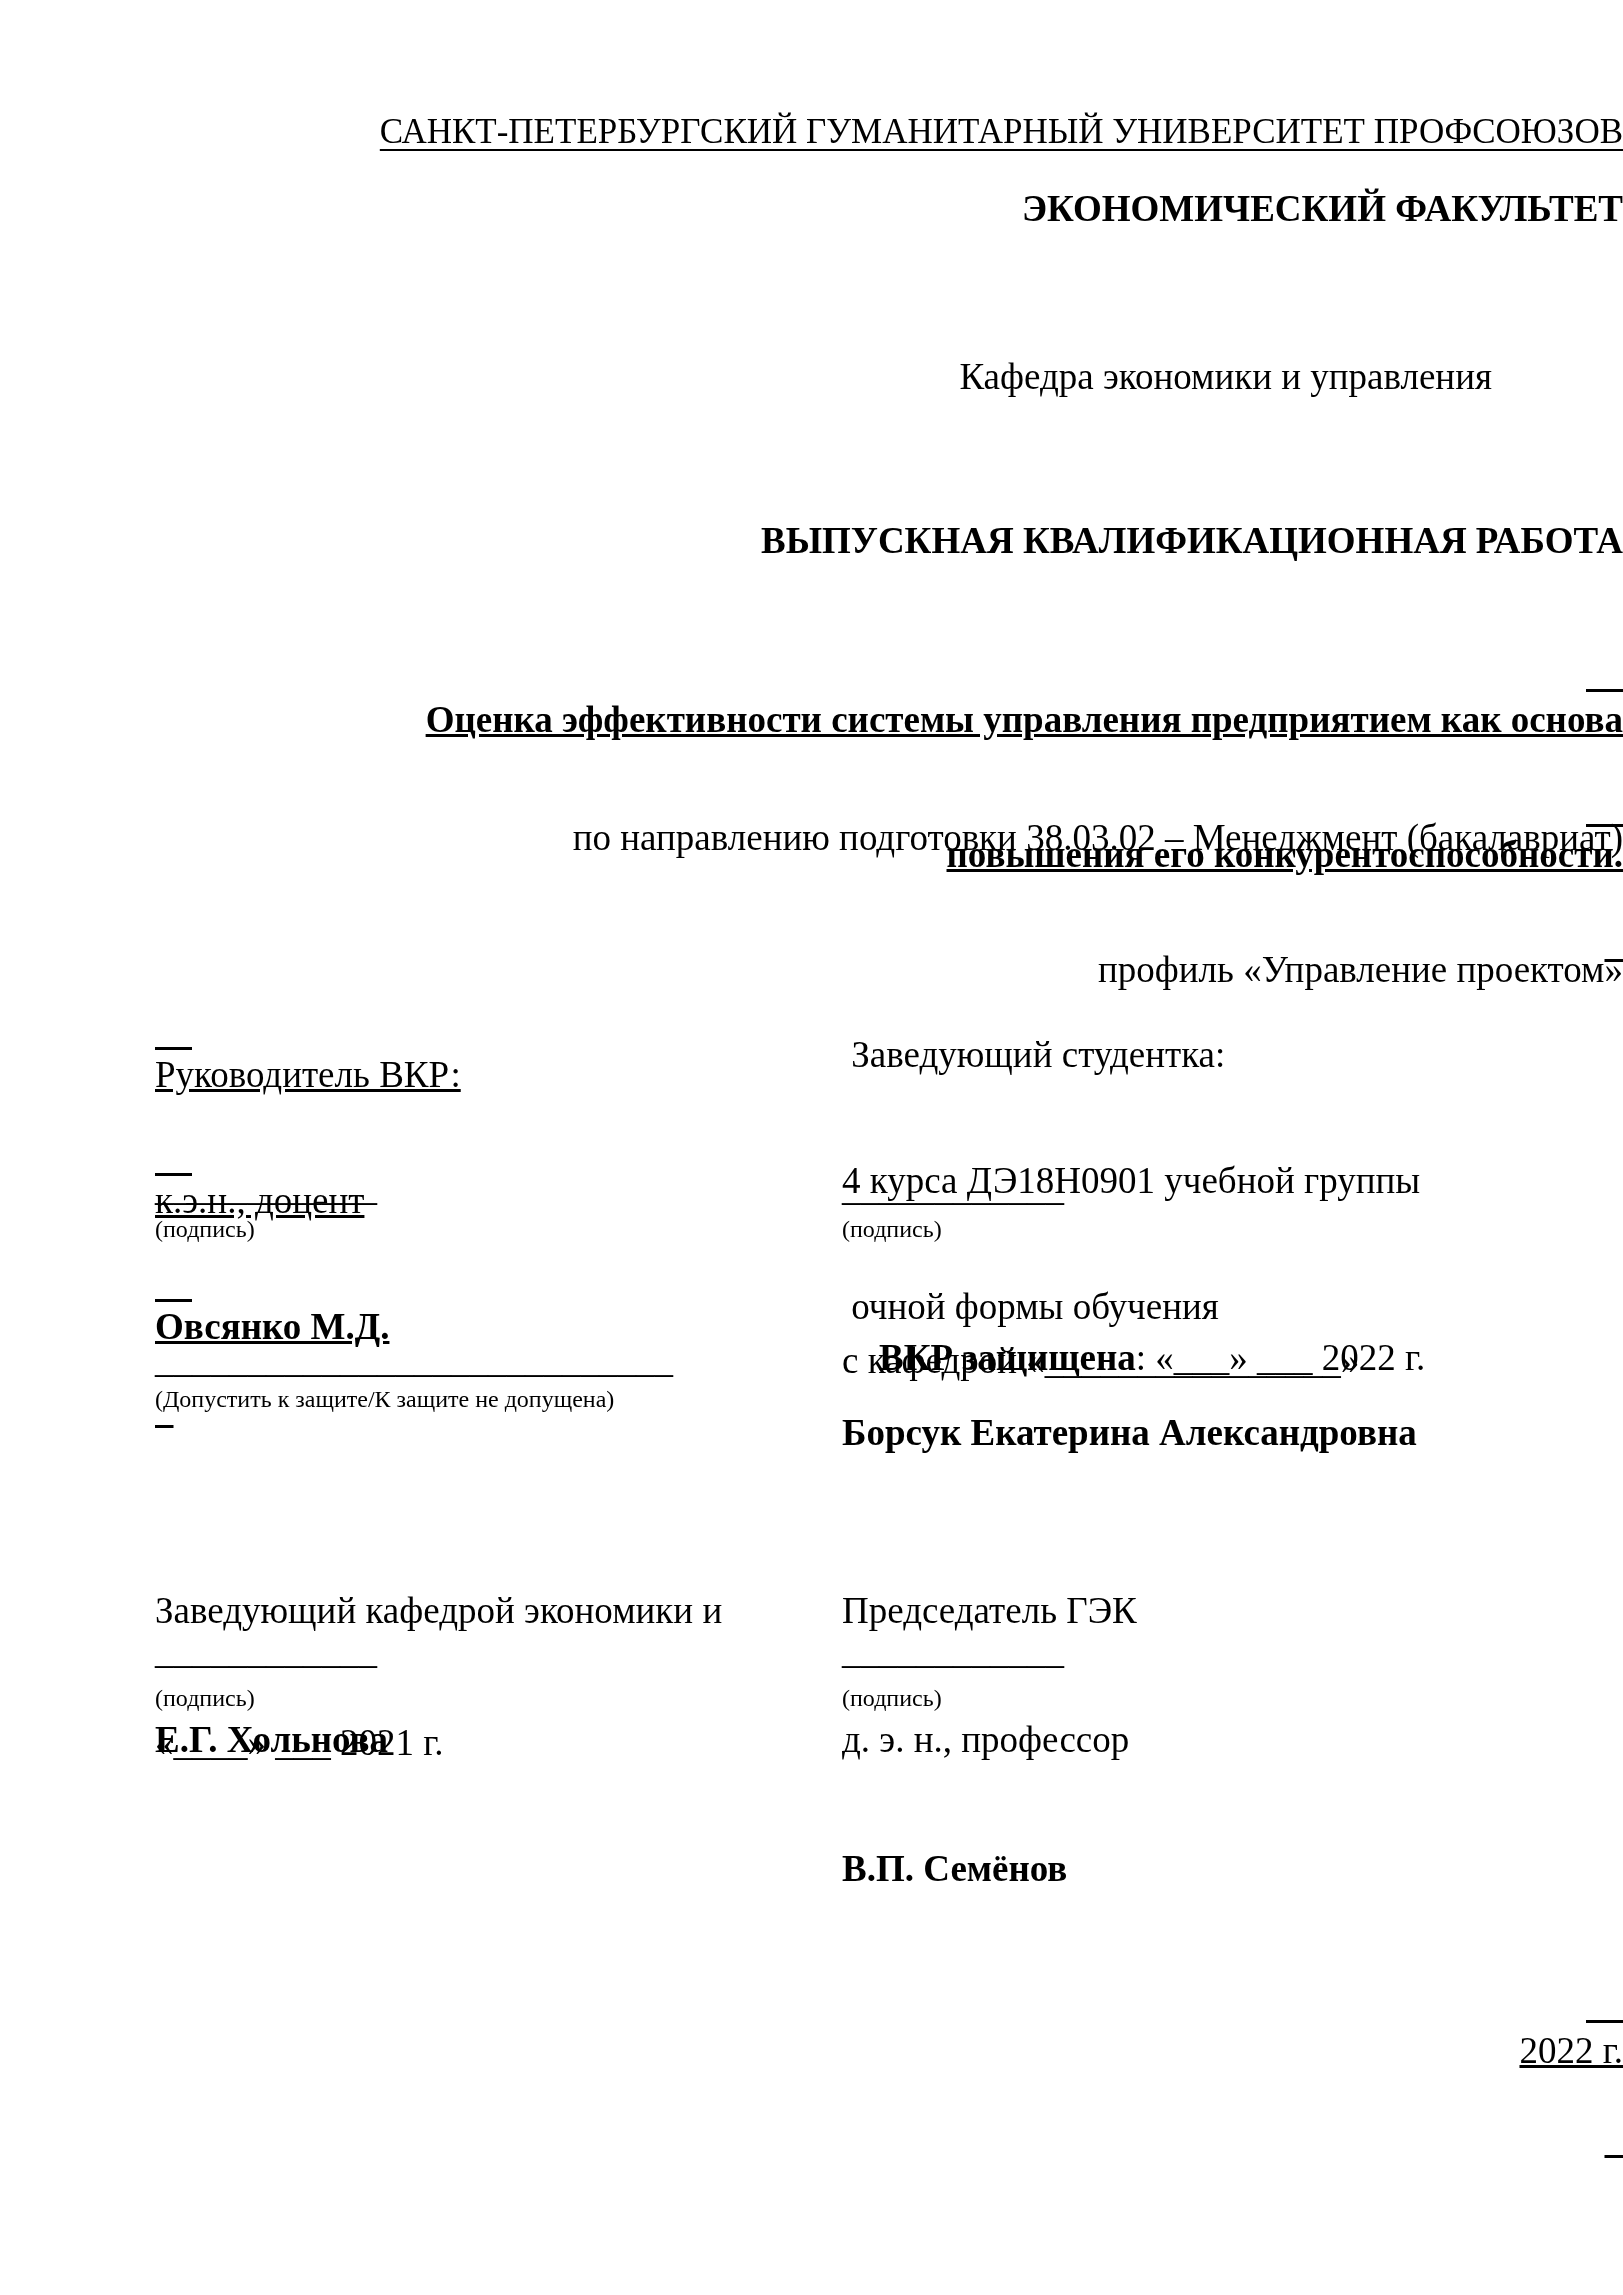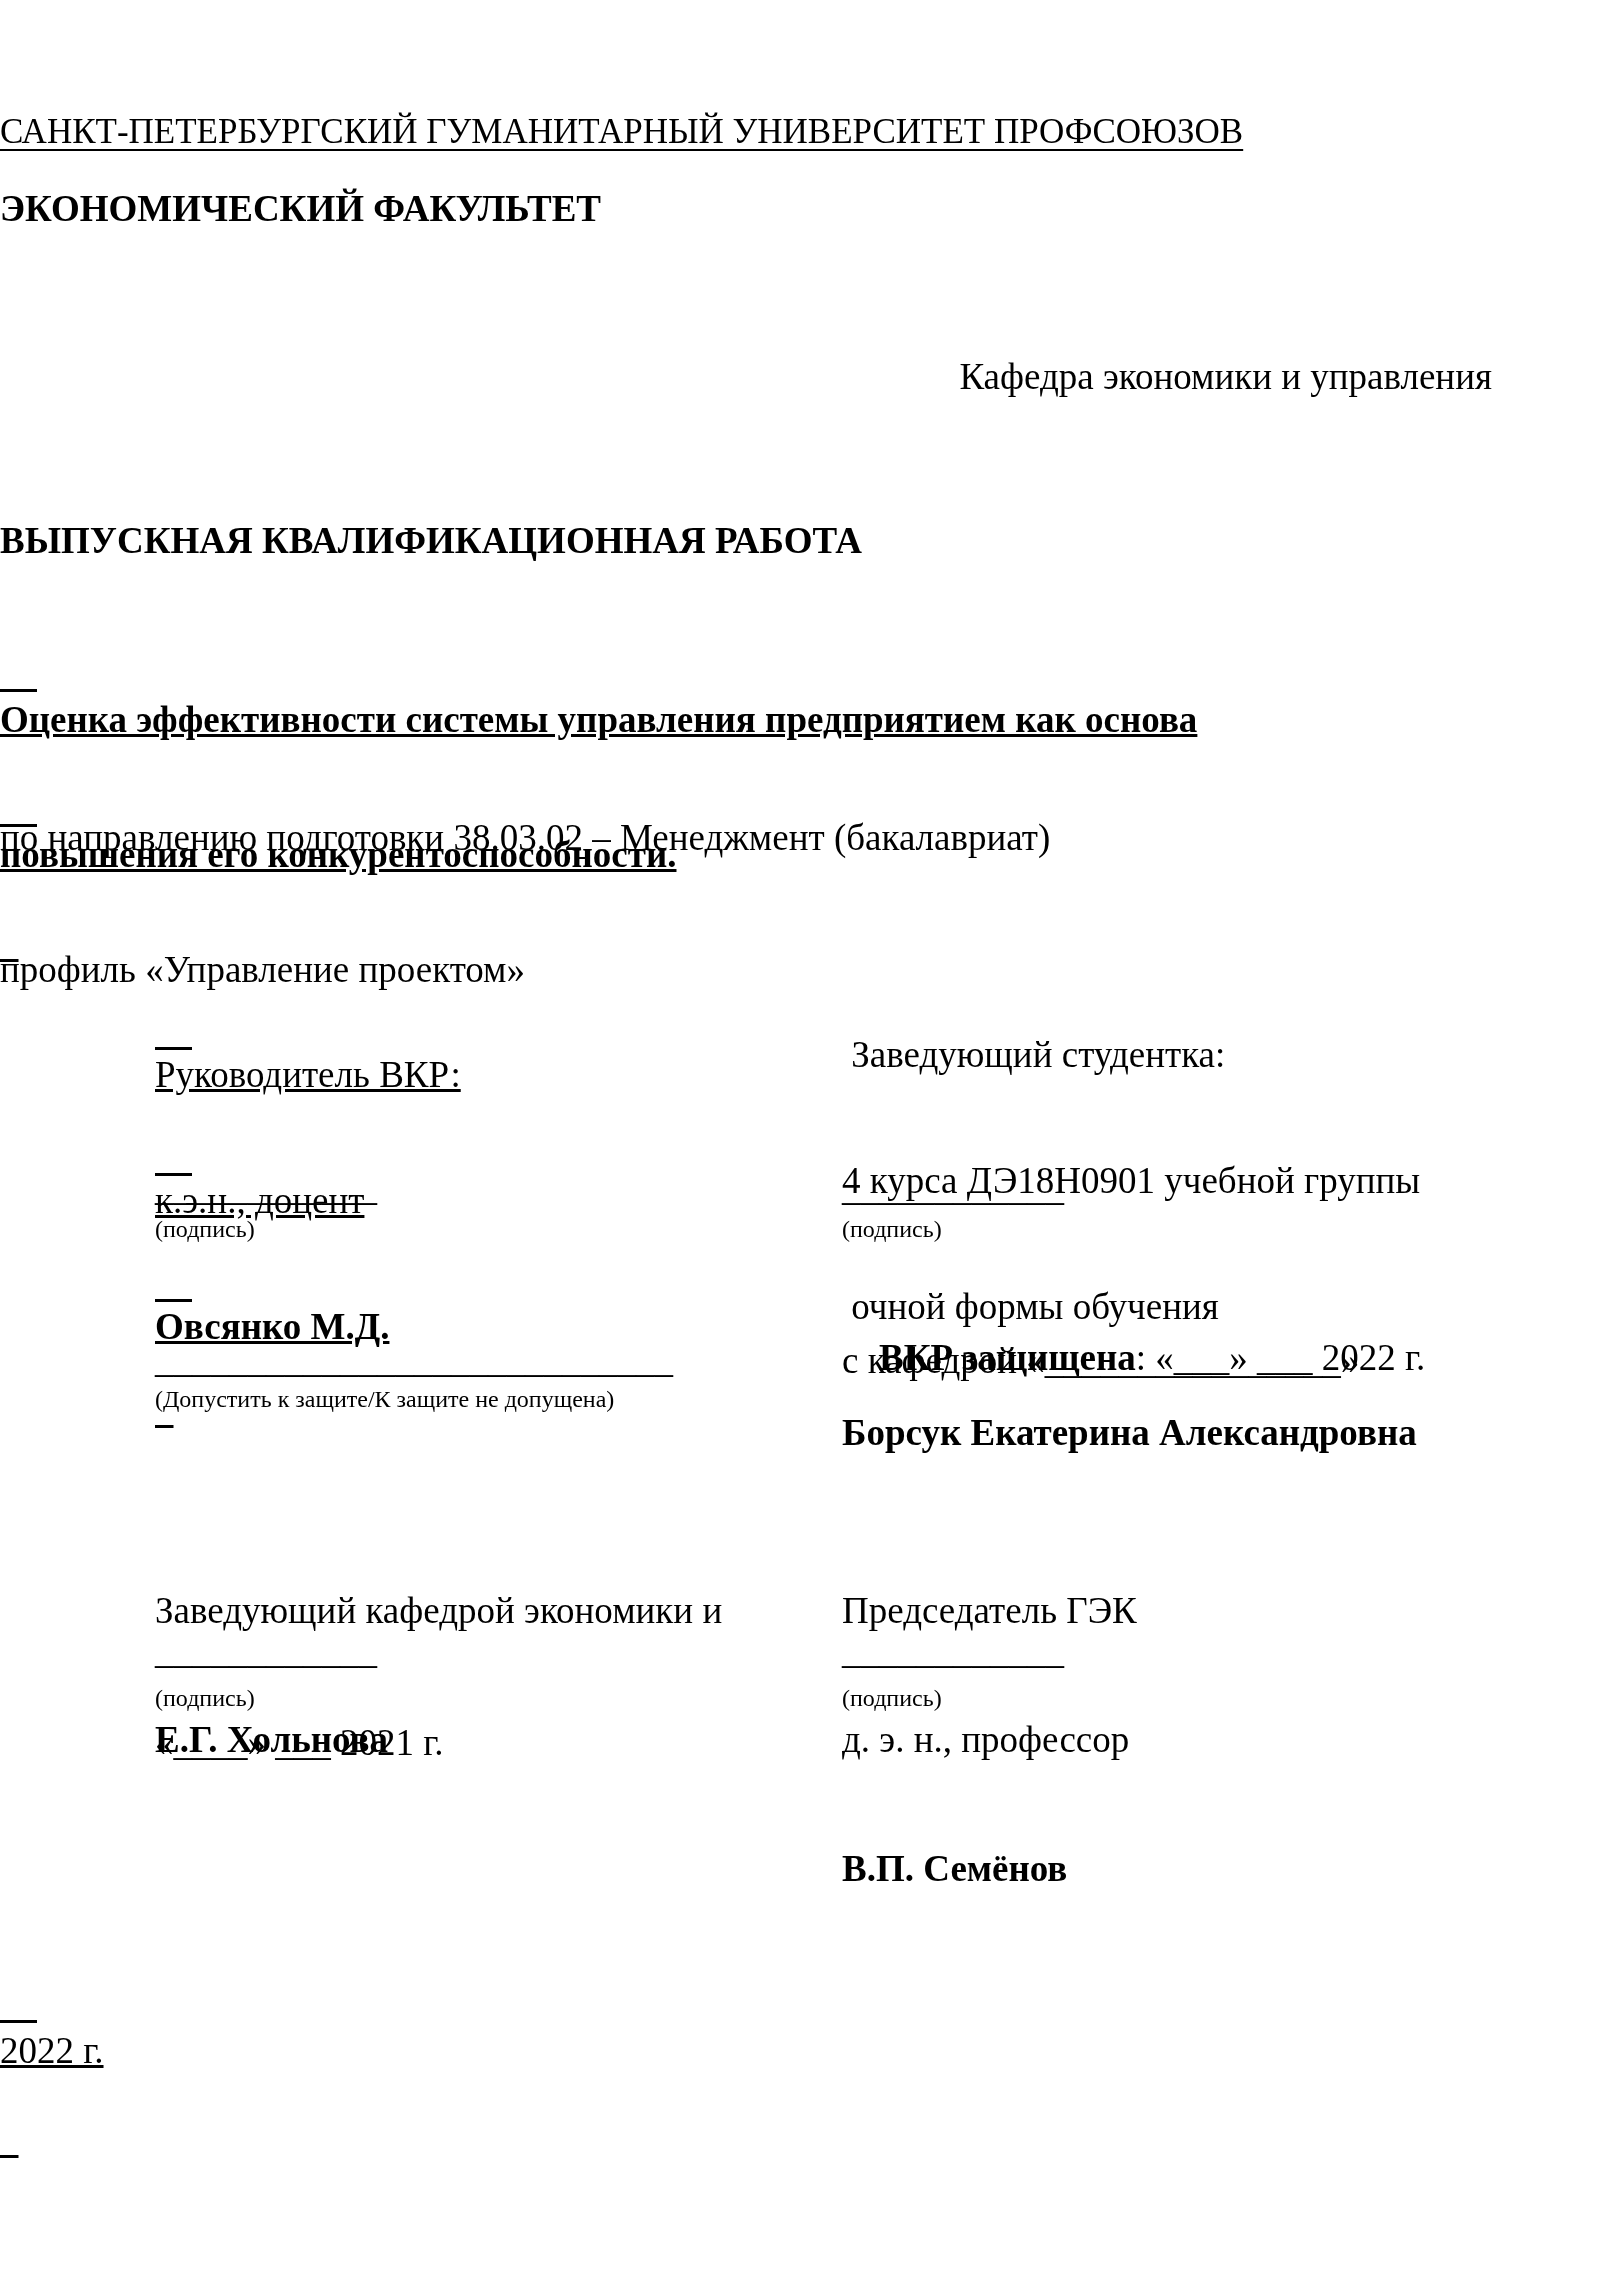--- a/index.html
+++ b/index.html
@@ -7,21 +7,21 @@
     position: relative;
     width: 1623px;
     height: 2295px;
     background: #ffffff;
     color: #000000;
     font-family: "Liberation Serif", "DejaVu Serif", serif;
     font-size: 37px;
     overflow: hidden;
   }
   .abs { position: absolute; white-space: pre-wrap; }
-  .center { left: 0; width: 1623px; text-align: left; }
+  .center { left: 0; width: 1623px; text-align: right; }
   .leftcol  { left: 155px;  width: 683px; text-align: left; }
   .rightcol { left: 842px; width: 738px; text-align: left; }
   .bold { font-weight: bold; }
   .lh53 { line-height: 42px; }
   .lh55 { line-height: 43px; }
   .lh56 { line-height: 44px; }
   .lh57 { line-height: 45px; text-decoration: underline; }
   .small { font-size: 24px; line-height: 36px; }
   .univ {
     font-size: 35px;

